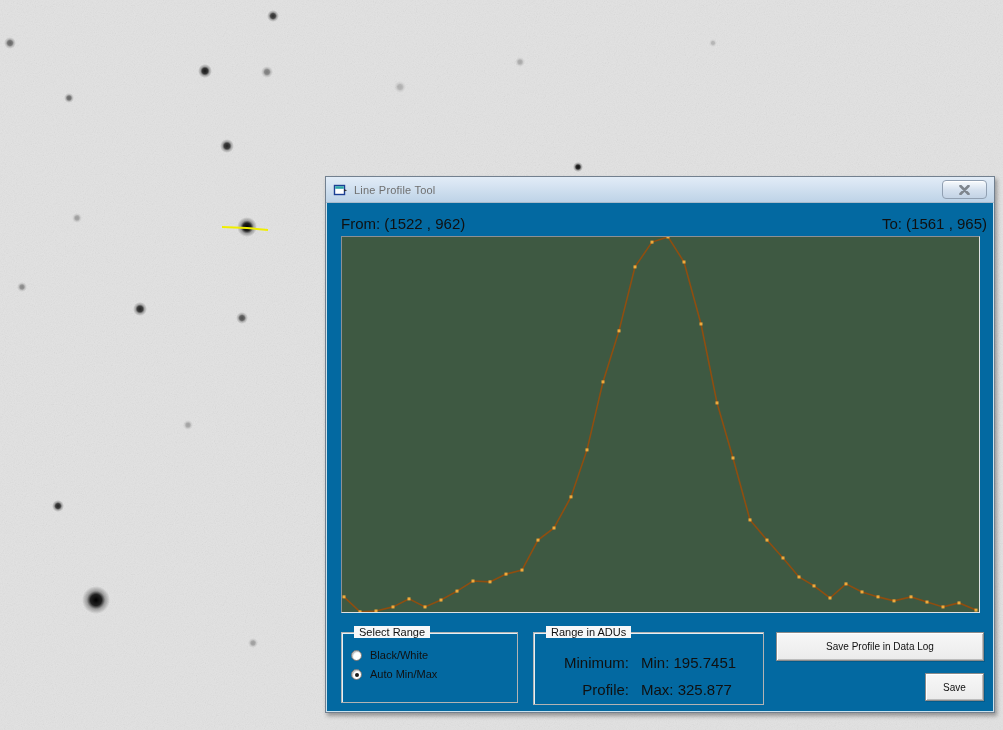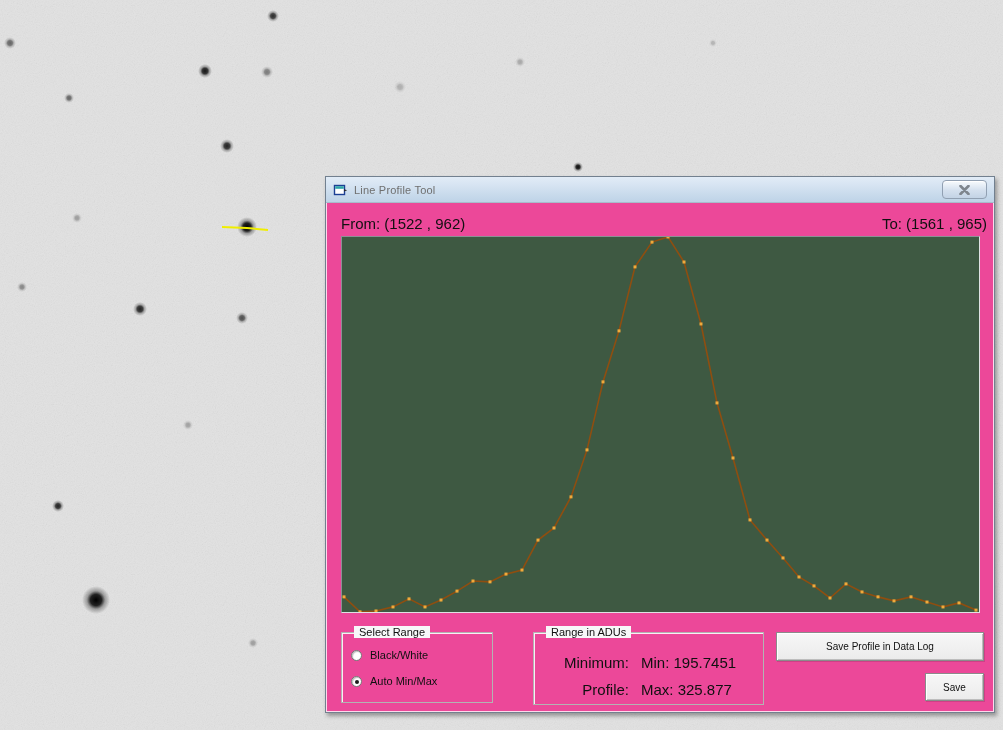--- a/index.html
+++ b/index.html
@@ -4,21 +4,21 @@
 <style>
   html,body{margin:0;padding:0;background:#cfcfcf;}
   .stage{
     position:relative;width:1003px;height:730px;overflow:hidden;
     font-family:"Liberation Sans", sans-serif;
   }
   .bg{position:absolute;left:0;top:0;}
   
   .dialog{
     position:absolute;left:325px;top:176px;width:670px;height:537px;
-    background:#ec4899;border:1px solid #72808f;box-sizing:border-box;
+    background:#0369a1;border:1px solid #72808f;box-sizing:border-box;
     box-shadow:2px 3px 4px rgba(60,60,60,.45), inset 0 0 0 1px rgba(255,255,255,.8);
   }
   .titlebar{
     position:absolute;left:0;top:0;right:0;height:26px;
     background:linear-gradient(#e2ecf7,#bed3e7);
     border-bottom:1px solid #a9bbcc;
     display:flex;align-items:center;padding:0 7px;gap:6px;box-sizing:border-box;
   }
   .app-icon{width:15px;height:14px;display:inline-block;flex:0 0 auto;}
   .title{font-size:11px;color:#6f6f6f;letter-spacing:.2px;}
@@ -39,25 +39,25 @@
   .plot svg{display:block;}
   
   .groupbox{
     position:absolute;border:1px solid #b3b3b3;box-sizing:border-box;
     box-shadow:inset 1px 1px 0 rgba(255,255,255,.9);
   }
   .gb-label{
     position:absolute;top:-7px;left:12px;background:#f7f8f9;
     padding:0 5px;font-size:11px;color:#101010;white-space:nowrap;
   }
-  .select-range{left:15px;top:429px;width:152px;height:71px;padding-left:40px;}
+  .select-range{left:15px;top:429px;width:177px;height:71px;padding-left:40px;}
   .range-adus{left:207px;top:429px;width:231px;height:73px;}
   .radio-row{position:absolute;left:9px;display:flex;align-items:flex-end;gap:8px;}
   .radio-row.r0{top:16px;}
-  .radio-row.r1{top:42px;}
+  .radio-row.r1{top:35px;}
   .radio{
     position:relative;width:11px;height:11px;border-radius:50%;
     background:#fff;border:1px solid #767676;box-sizing:border-box;
     box-shadow:inset 1px 1px 1px rgba(0,0,0,.25);flex:0 0 auto;
   }
   .radio.sel::after{
     content:'';position:absolute;left:2.5px;top:2.5px;width:4px;height:4px;
     border-radius:50%;background:#1a1a1a;
   }
   .radio-label{font-size:11px;color:#101010;}

